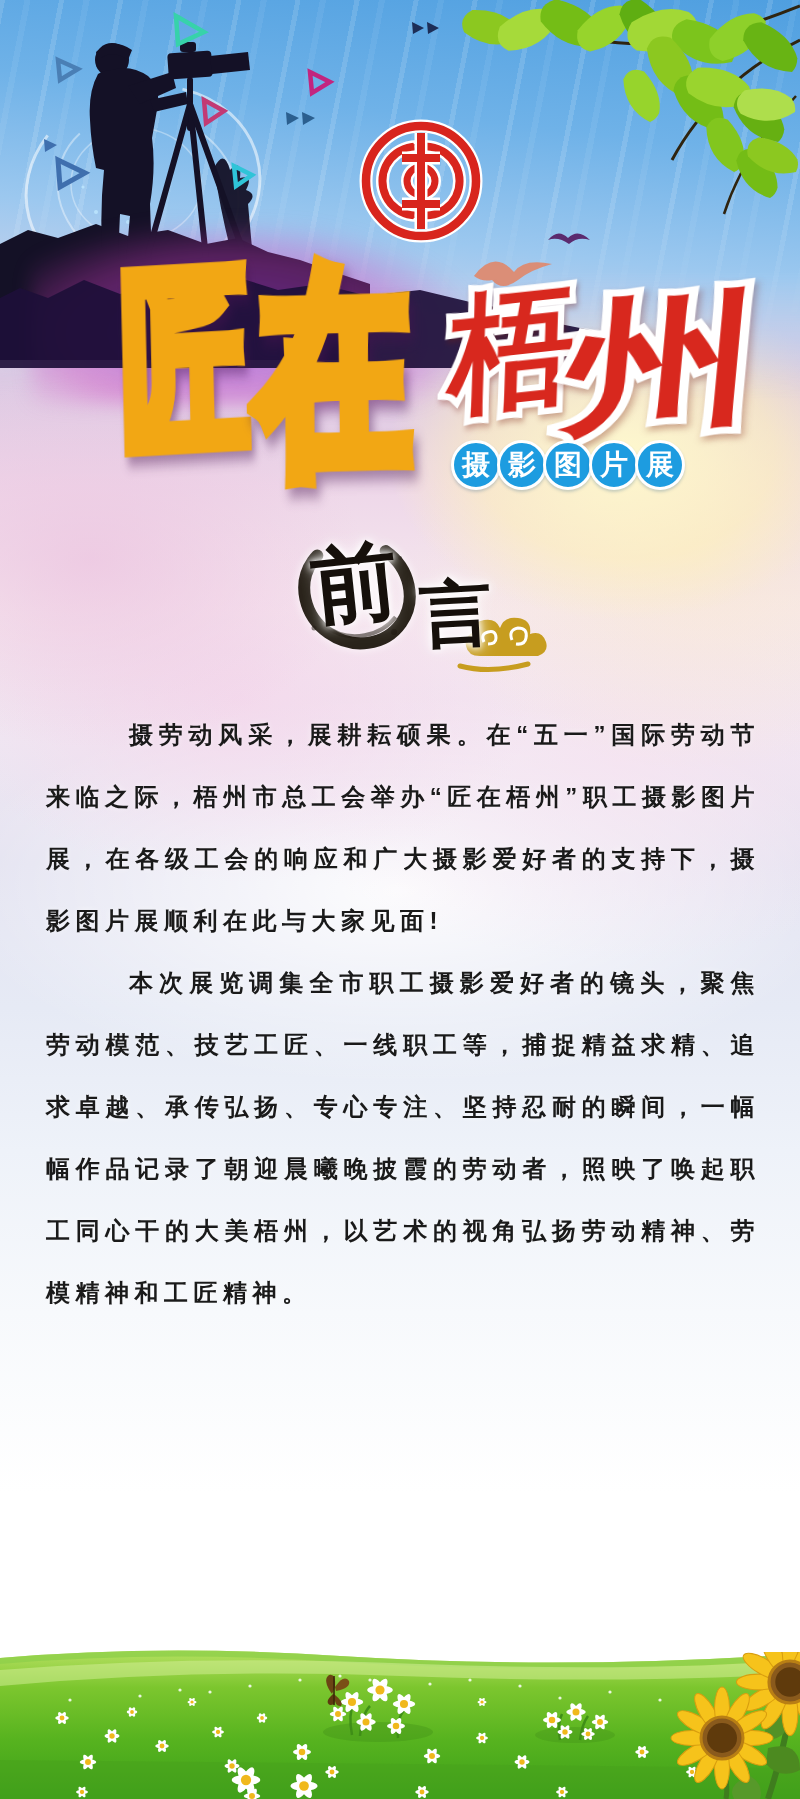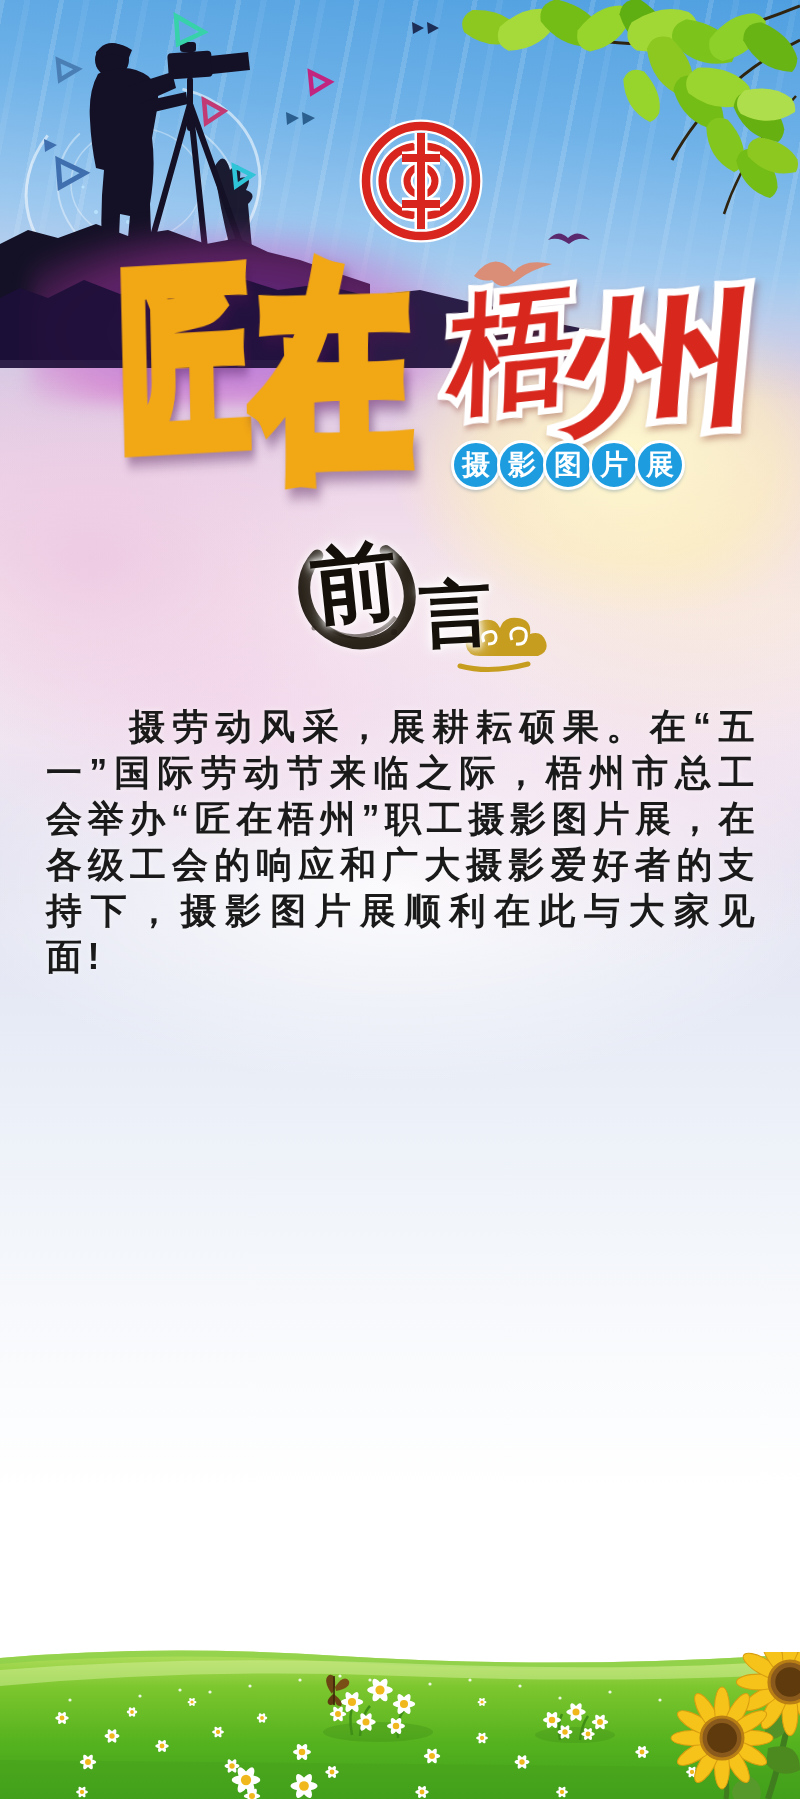--- a/index.html
+++ b/index.html
@@ -68,21 +68,21 @@
     background:var(--badge-blue);border:3px solid #ffffff;box-sizing:border-box;
     display:flex;align-items:center;justify-content:center;
     color:#fff;font-size:28px;font-weight:700;box-shadow:0 2px 3px rgba(40,90,140,.25);}
   
   .hchar{position:absolute;z-index:6;line-height:1;font-family:"DejaVu Serif",serif;font-weight:900;color:#16100b;
     text-shadow:0 0 6px #fff,0 0 12px rgba(255,255,255,.9),0 0 20px rgba(255,255,255,.7);}
   #char-qian{left:312px;top:540px;font-size:86px;transform:rotate(-6deg);}
   #char-yan{left:420px;top:578px;font-size:72px;transform:rotate(-3deg);}
   
   .preface{left:46px;top:704px;width:714px;z-index:5;
-    font-size:36px;line-height:46px;letter-spacing:5.5px;color:var(--body-text);
+    font-size:24px;line-height:62px;letter-spacing:5.5px;color:var(--body-text);
     font-weight:600;text-align:justify;text-shadow:0 0 6px rgba(255,255,255,.6);}
   .preface p{margin:0;text-indent:83px;word-break:break-all;}
   svg{display:block;}
 </style>
 </head>
 <body>
 
 <div class="poster">
 
   <div class="abs sky"></div>
@@ -235,20 +235,21 @@
 
   <svg class="abs" style="left:450px;top:612px;" width="105" height="62" viewBox="0 0 105 62">
     <path d="M30 44 Q18 44 16 34 Q14 24 24 20 Q22 10 34 8 Q46 6 50 16 Q54 4 68 6 Q82 8 80 22 Q92 18 96 30 Q99 40 88 44 Z" style="fill:var(--cloud-gold)"></path>
     <path d="M34 30 Q30 22 38 20 Q46 18 46 26 Q46 32 38 32" fill="none" stroke="#ffffff" stroke-width="3"></path>
     <path d="M62 28 Q58 18 68 16 Q78 16 76 26 Q75 33 66 32" fill="none" stroke="#ffffff" stroke-width="3"></path>
     <path d="M10 54 Q40 62 78 52" fill="none" style="stroke:var(--cloud-gold)" stroke-width="5" stroke-linecap="round"></path>
   </svg>
 
   <div class="abs preface">
     <p>摄劳动风采，展耕耘硕果。在“五一”国际劳动节来临之际，梧州市总工会举办“匠在梧州”职工摄影图片展，在各级工会的响应和广大摄影爱好者的支持下，摄影图片展顺利在此与大家见面!</p>
+    <p>本次展览调集全市职工摄影爱好者的镜头，聚焦劳动模范、技艺工匠、一线职工等，捕捉精益求精、追求卓越、承传弘扬、专心专注、坚持忍耐的瞬间，一幅幅作品记录了朝迎晨曦晚披霞的劳动者，照映了唤起职工同心干的大美梧州，以艺术的视角弘扬劳动精神、劳模精神和工匠精神。</p>
   </div>
 
   <svg class="abs" style="left:0;top:1640px;" width="800" height="159" viewBox="0 0 800 159">
     <defs>
       <linearGradient id="gg" x1="0" y1="0" x2="0" y2="1">
         <stop offset="0" stop-color="#b5e060"></stop>
           <stop offset=".25" stop-color="#7cc62e"></stop>
         <stop offset=".6" stop-color="#57b31f"></stop>
           <stop offset="1" stop-color="#3da01a"></stop>
       </linearGradient>

